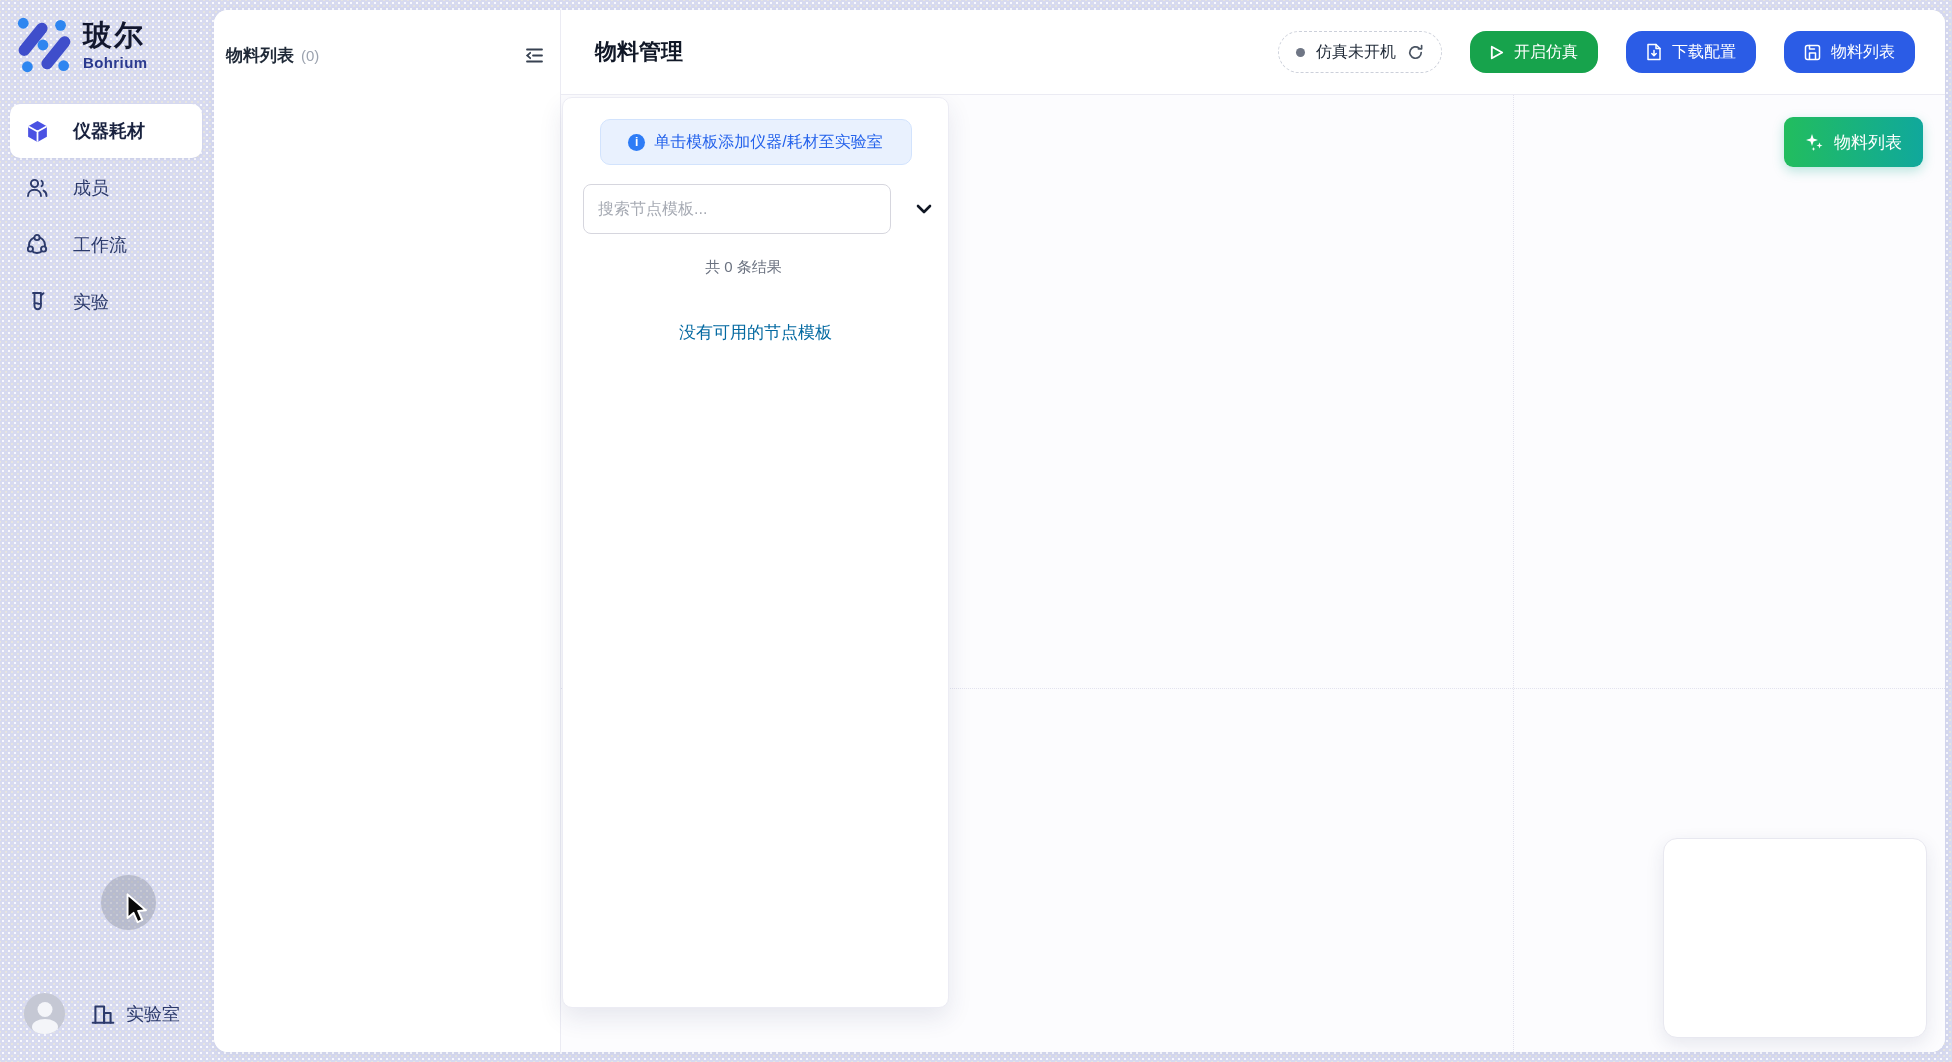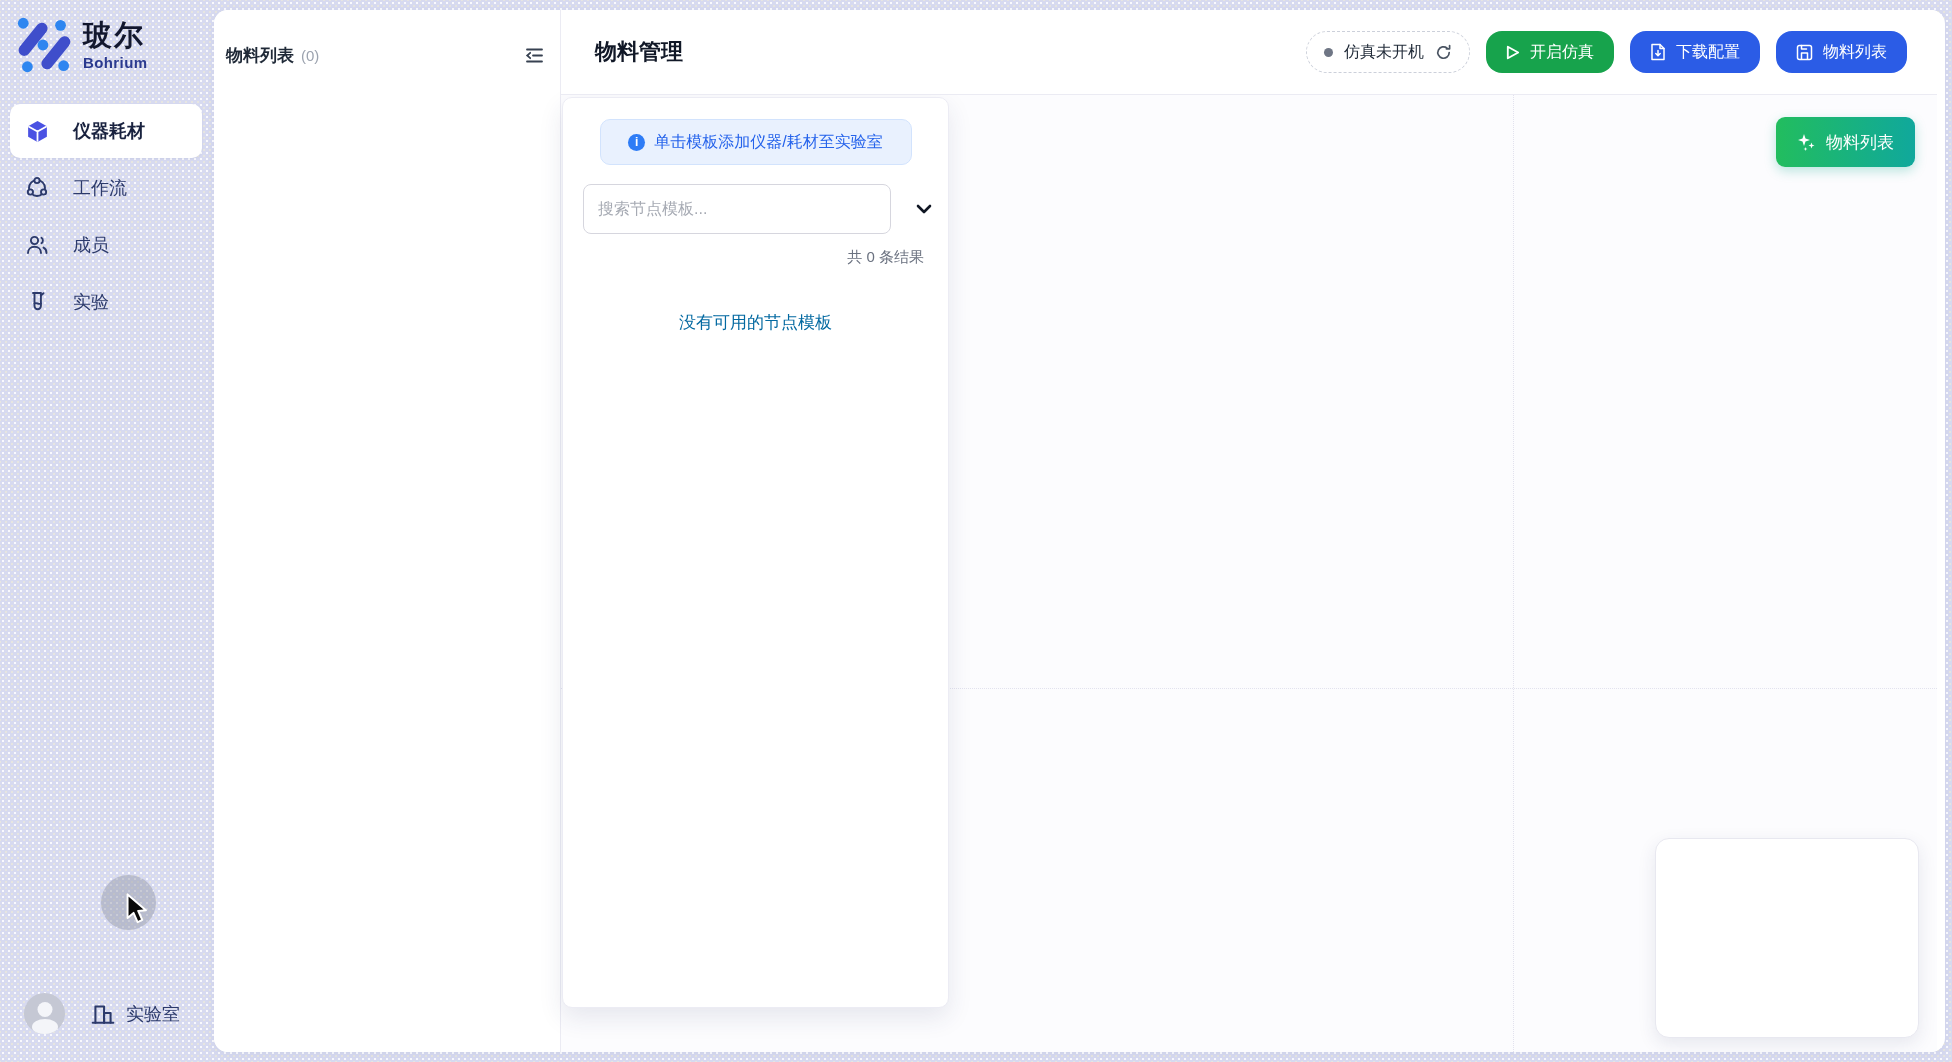--- a/index.html
+++ b/index.html
@@ -48,25 +48,25 @@
 
   .list-panel { position:absolute; left:0; top:0; width:346px; height:100%; background:#ffffff; }
   .list-header { display:flex; align-items:center; padding:32px 13px 0 12px; }
   .list-title { font-size:17px; font-weight:bold; color:#1f2937; }
   .list-count { font-size:15px; color:#9ca3af; margin-left:7px; }
   .collapse-btn { margin-left:auto; width:26px; height:26px; display:flex; align-items:center; justify-content:center;
                   cursor:pointer; border-radius:5px; }
 
   .v-divider { position:absolute; left:346px; top:0; width:1px; height:100%; background:#ebebf3; }
 
-  .main { position:absolute; left:347px; top:0; right:8px; height:100%; }
+  .main { position:absolute; left:347px; top:0; right:0; height:100%; }
   .main-header { height:85px; display:flex; align-items:center; padding:0 30px 0 34px;
                  border-bottom:1px solid #ebebf3; background:#ffffff; position:relative; z-index:3; }
   .page-title { font-size:22px; font-weight:bold; color:#111827; }
-  .header-actions { margin-left:auto; display:flex; align-items:center; gap:16px; }
+  .header-actions { margin-left:auto; display:flex; align-items:center; gap:28px; }
 
   .status-pill { height:42px; border:1px dashed #ccd0da; border-radius:21px; background:#fff;
                  display:flex; align-items:center; gap:11px; padding:0 17px; cursor:default; }
   .status-dot { width:9px; height:9px; border-radius:50%; background:#6f7685; }
   .status-text { font-size:16px; color:#1f2937; font-weight:500; }
   .refresh-btn { display:flex; align-items:center; cursor:pointer; }
 
   .btn { height:42px; border:none; border-radius:16px; display:flex; align-items:center; gap:10px;
          padding:0 20px; font-size:16px; font-weight:500; color:#fff; cursor:pointer;
          font-family:"Liberation Sans", sans-serif; }
@@ -84,21 +84,21 @@
                border-radius:10px; display:flex; align-items:center; justify-content:center; gap:9px;
                color:#2563eb; font-size:16px; }
   .info-icon { width:17px; height:17px; border-radius:50%; background:#2e7cf6; color:#fff; font-size:12px;
                font-weight:bold; display:flex; align-items:center; justify-content:center; font-style:normal; flex:none; }
   .search-row { display:flex; align-items:center; margin:19px 0 0 20px; }
   .search-input { width:308px; height:50px; border:1px solid #d6d6de; border-radius:8px; padding:0 14px;
                   font-size:16px; color:#1f2937; outline:none; background:#fff;
                   font-family:"Liberation Sans", sans-serif; }
   .search-input::placeholder { color:#a6aab3; }
   .chevron-btn { margin-left:25px; cursor:pointer; display:flex; align-items:center; }
-  .result-count { text-align:right; padding-right:24px; margin-top:14px; font-size:15px; color:#6b7280; }
+  .result-count { text-align:center; padding-right:24px; margin-top:24px; font-size:15px; color:#6b7280; }
   .empty-text { text-align:center; margin-top:44px; font-size:17px; color:#0369a1; }
 
   .beautify-btn { position:absolute; top:22px; right:22px; height:50px; border:none; border-radius:9px;
                   padding:0 21px; display:flex; align-items:center; gap:10px; color:#fff; font-size:17px;
                   font-weight:500; cursor:pointer; font-family:"Liberation Sans", sans-serif;
                   background:linear-gradient(90deg,#22bd5e,#10a89c);
                   box-shadow:0 4px 12px rgba(16,170,140,.28); }
 
   .minimap { position:absolute; right:18px; bottom:14px; width:264px; height:200px; background:#ffffff;
              border:1px solid #e8e8f0; border-radius:14px; box-shadow:0 6px 18px rgba(40,50,100,.10); }
@@ -133,40 +133,40 @@
         <svg width="25" height="25" viewBox="0 0 24 24">
           <polygon points="12,2 21,7 21,17 12,22 3,17 3,7" fill="#4b52e3"></polygon>
           <path d="M12 12 L12 21 M12 12 L3.8 7.4 M12 12 L20.2 7.4" stroke="#ffffff" stroke-width="1.7" stroke-linecap="round" fill="none"></path>
         </svg>
       </span>
       <span>仪器耗材</span>
     </div>
 
     <div class="menu-item">
       <span class="menu-icon">
+        <svg width="24" height="24" viewBox="0 0 24 24" fill="none" stroke="#2c3a6b" stroke-width="1.9" stroke-linecap="round">
+          <circle cx="9.5" cy="7.5" r="3.6"></circle>
+          <path d="M3 20 c0-4 2.9-6.2 6.5-6.2 S16 16 16 20"></path>
+          <path d="M16.5 4.8 c1.8 .7 1.8 4.7 0 5.4"></path>
+          <path d="M18.5 14.6 c2.1 .9 3 2.8 3 5.4"></path>
+        </svg>
+      </span>
+      <span>成员</span>
+    </div>
+
+    <div class="menu-item">
+      <span class="menu-icon">
         <svg width="24" height="24" viewBox="0 0 24 24" fill="none" stroke="#2c3a6b" stroke-width="1.9">
           <circle cx="12" cy="12" r="8"></circle>
           <circle cx="12" cy="4.5" r="2.6" fill="#d7daf0"></circle>
           <circle cx="5.4" cy="16" r="2.6" fill="#d7daf0"></circle>
           <circle cx="18.6" cy="16" r="2.6" fill="#d7daf0"></circle>
         </svg>
       </span>
       <span>工作流</span>
-    </div>
-
-    <div class="menu-item">
-      <span class="menu-icon">
-        <svg width="24" height="24" viewBox="0 0 24 24" fill="none" stroke="#2c3a6b" stroke-width="1.9" stroke-linecap="round">
-          <circle cx="9.5" cy="7.5" r="3.6"></circle>
-          <path d="M3 20 c0-4 2.9-6.2 6.5-6.2 S16 16 16 20"></path>
-          <path d="M16.5 4.8 c1.8 .7 1.8 4.7 0 5.4"></path>
-          <path d="M18.5 14.6 c2.1 .9 3 2.8 3 5.4"></path>
-        </svg>
-      </span>
-      <span>成员</span>
     </div>
 
     <div class="menu-item">
       <span class="menu-icon">
         <svg width="24" height="24" viewBox="0 0 24 24" fill="none" stroke="#2c3a6b" stroke-width="1.9" stroke-linecap="round" stroke-linejoin="round">
           <path d="M8 3 h8 M9.5 3 v13 a3.2 3.2 0 0 0 6.4 0 V3"></path>
           <path d="M9.5 13.5 c2 -1.6 4.4 1.6 6.4 0"></path>
           <path d="M15.9 5.5 L18.5 3.2"></path>
         </svg>
       </span>

